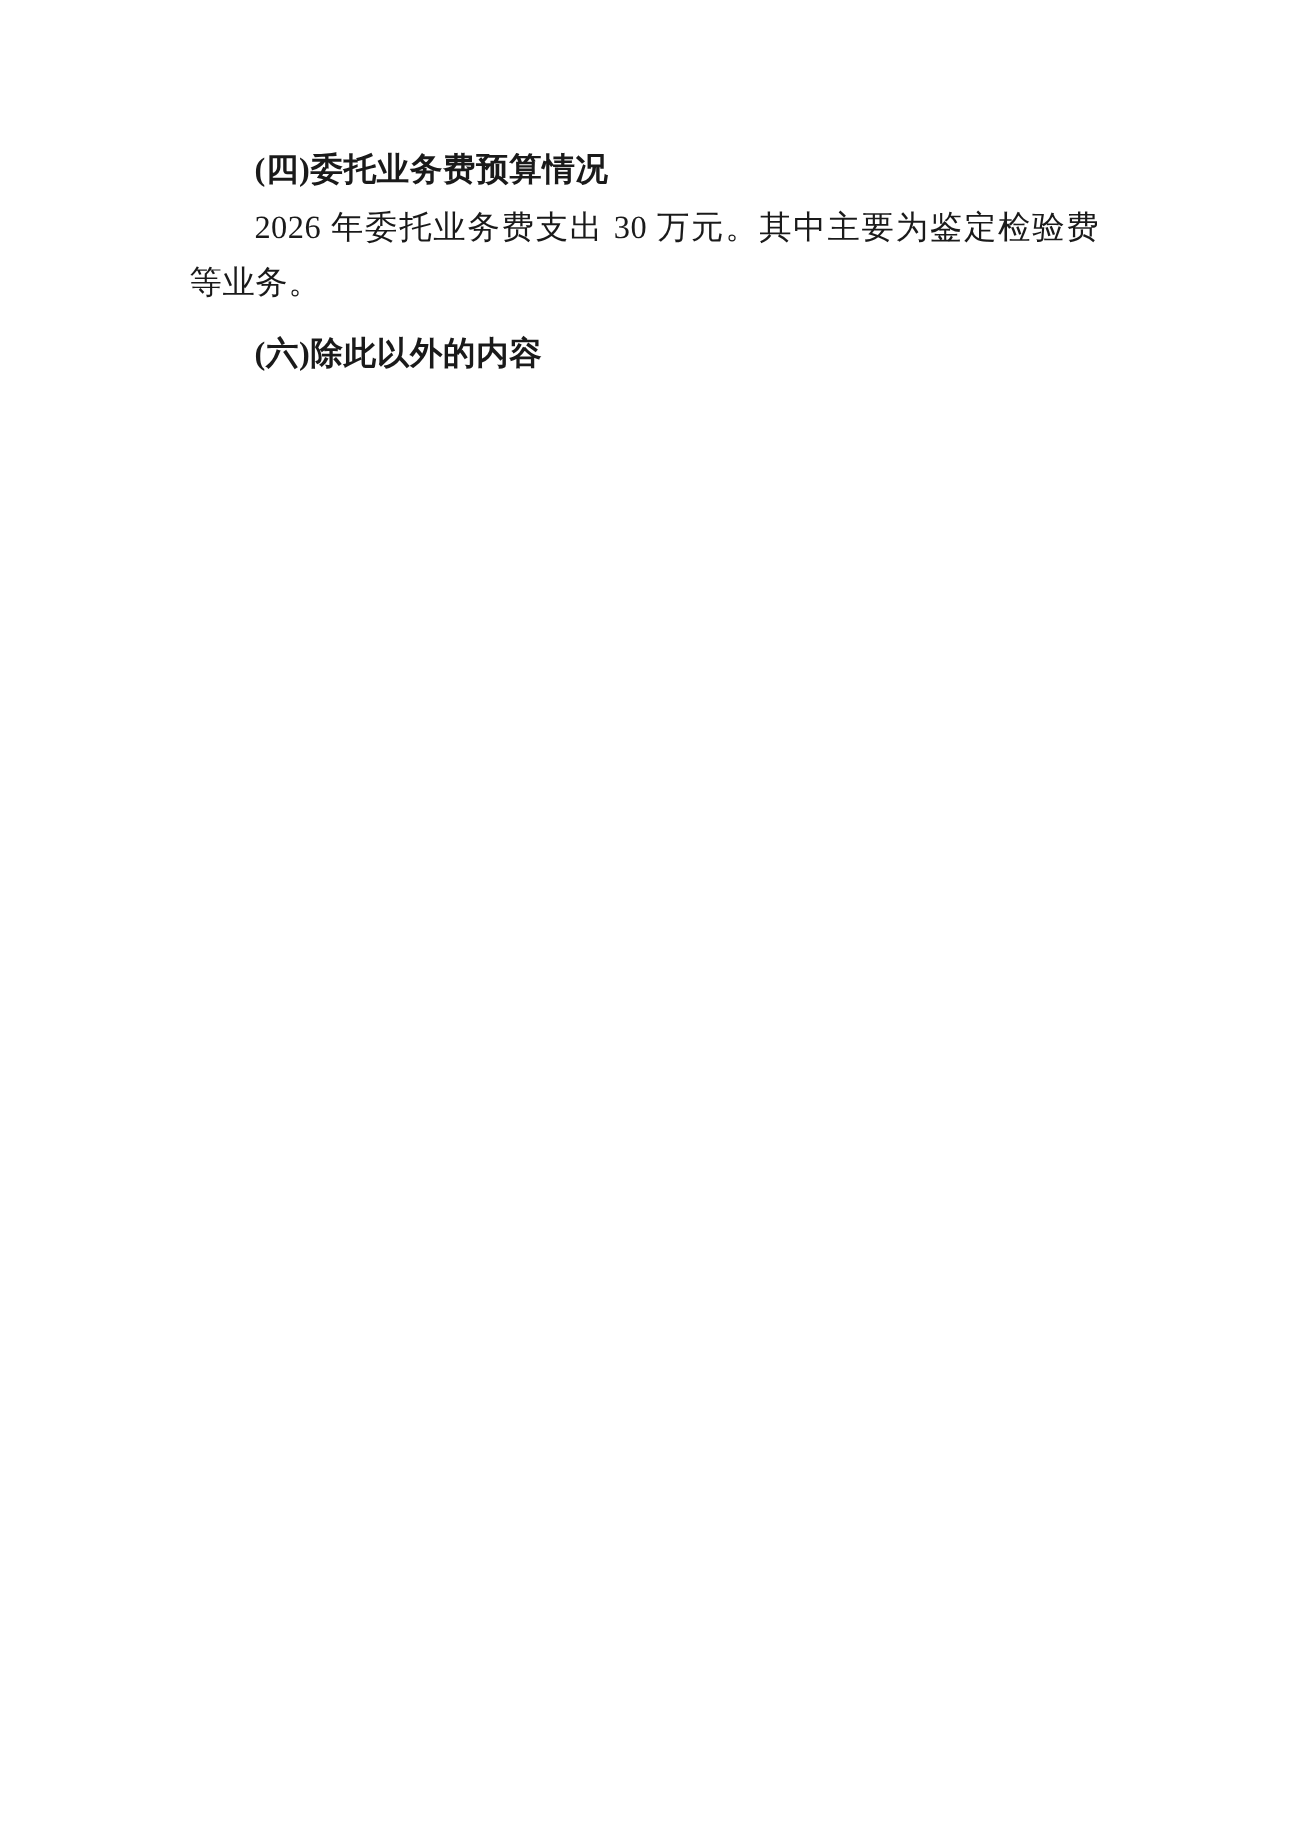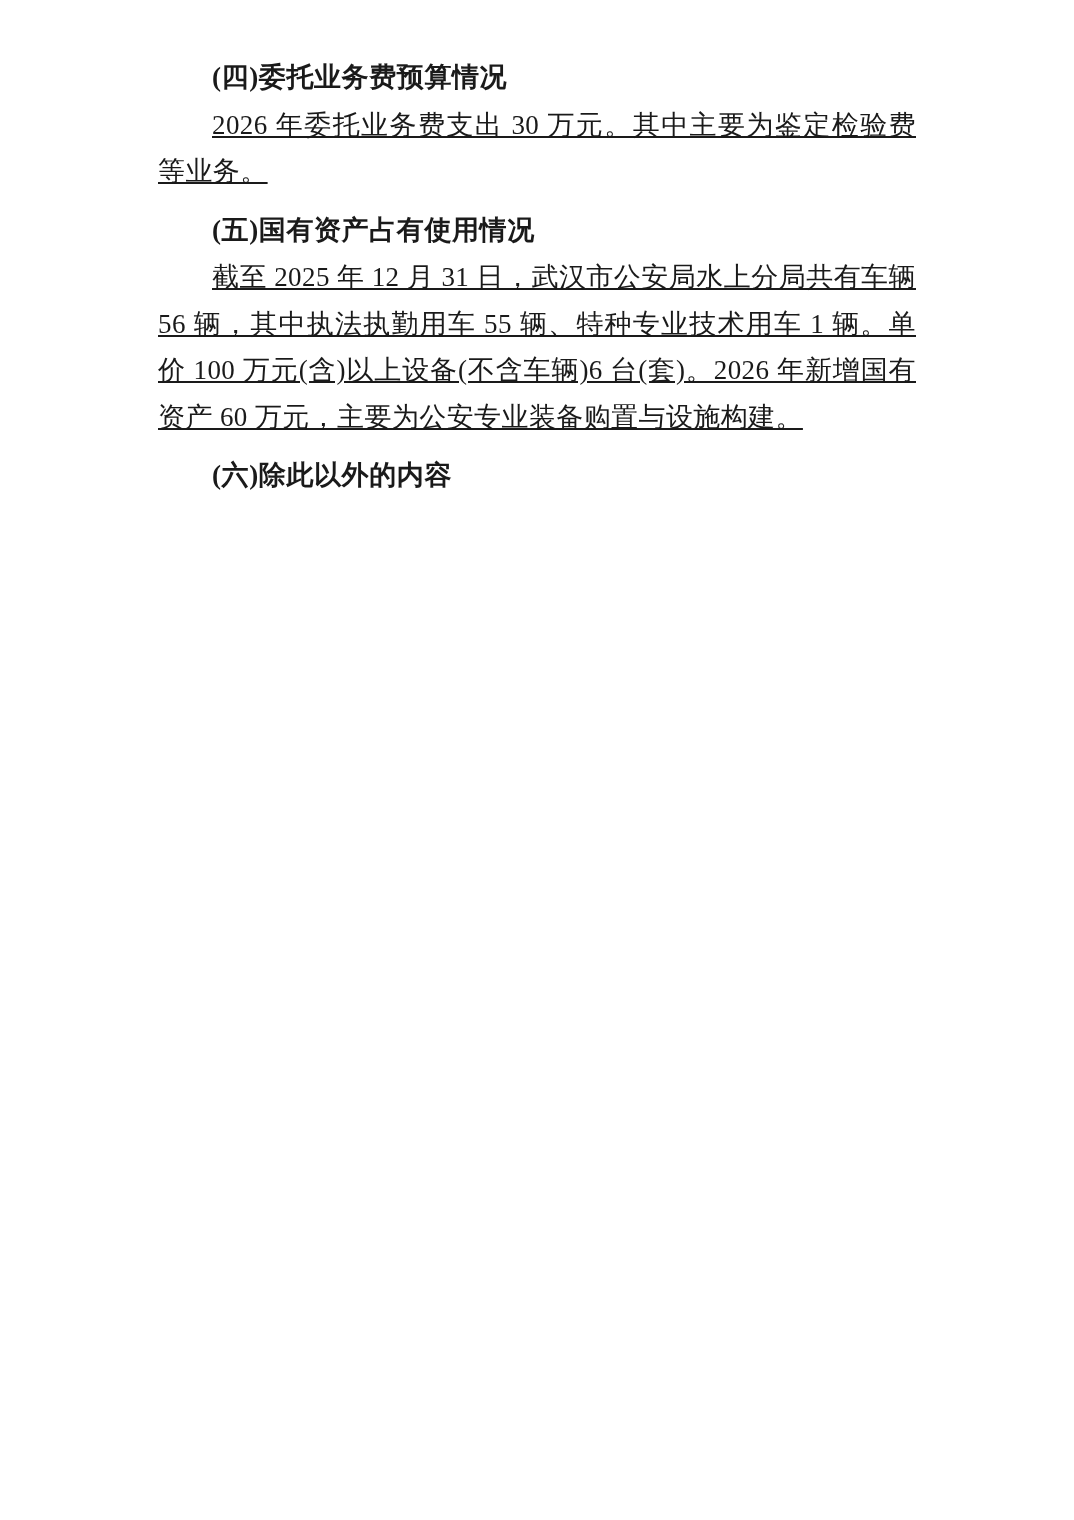--- a/index.html
+++ b/index.html
@@ -6,21 +6,21 @@
     margin: 0;
     padding: 0;
     background: #ffffff;
   }
   .page {
     position: relative;
     width: 1074px;
     height: 1520px;
     background: #ffffff;
     box-sizing: border-box;
-    padding: 56px 158px 0 158px;
+    padding: 120px 158px 0 158px;
     font-family: "Liberation Serif", "DejaVu Serif", serif;
     color: #1a1a1a;
     overflow: hidden;
   }
   .doc-body {
     width: 758px;
   }
   .heading {
     font-size: 27px;
     line-height: 1.62;
@@ -31,44 +31,39 @@
     font-family: "Liberation Serif", "DejaVu Serif", serif;
   }
   .para {
     font-size: 27px;
     line-height: 1.72;
     letter-spacing: 0.4px;
     text-indent: 54px;
     margin: 0 0 6px 0;
     text-align: justify;
     text-justify: inter-ideograph;
-    text-decoration: underline;
   }
   .block {
     margin-bottom: 14px;
   }
   .block:last-child {
     margin-bottom: 0;
   }
 </style>
 </head>
 <body>
 
 <div class="page">
   <div class="doc-body">
 
     <div class="block">
       <p class="heading">(四)委托业务费预算情况</p>
       <p class="para">2026 年委托业务费支出 30 万元。其中主要为鉴定检验费等业务。</p>
     </div>
 
-    <div class="block">
-      <p class="heading">(五)国有资产占有使用情况</p>
-      <p class="para">截至 2025 年 12 月 31 日，武汉市公安局水上分局共有车辆 56 辆，其中执法执勤用车 55 辆、特种专业技术用车 1 辆。单价 100 万元(含)以上设备(不含车辆)6 台(套)。2026 年新增国有资产 60 万元，主要为公安专业装备购置与设施构建。</p>
-    </div>
 
     <div class="block">
       <p class="heading">(六)除此以外的内容</p>
     </div>
 
     <div class="block">
     </div>
 
   </div>
 </div>

